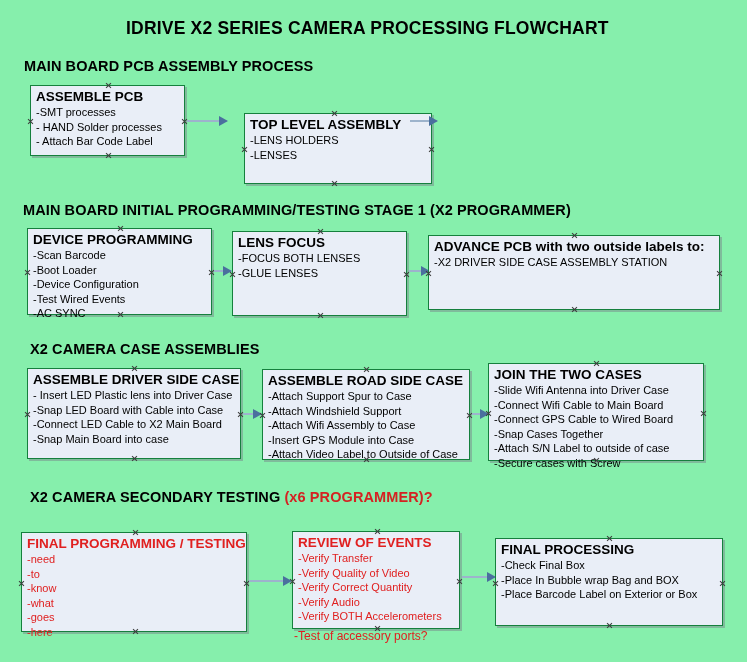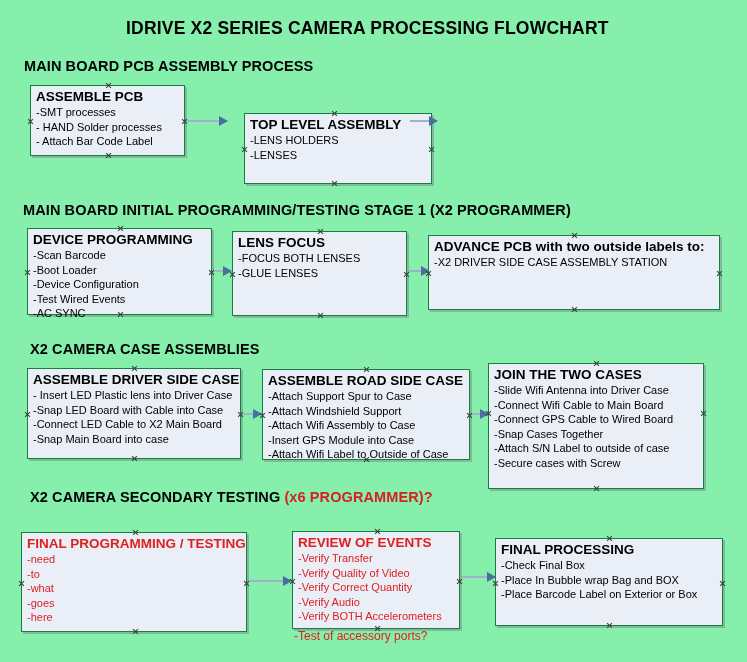--- a/index.html
+++ b/index.html
@@ -221,32 +221,32 @@
   <div class="conn" style="left:243px; top:413px; width:18px;">
     <span class="head"></span>
   </div>
 
   <div class="pbox" style="left:262px; top:369px; width:208px; height:91px;">
     <div class="ttl">ASSEMBLE ROAD SIDE CASE</div>
     <div class="ln">-Attach Support Spur to Case</div>
     <div class="ln">-Attach Windshield Support</div>
     <div class="ln">-Attach Wifi Assembly to Case</div>
     <div class="ln">-Insert GPS Module into Case</div>
-    <div class="ln">-Attach Wifi Label to Outside of Case</div>
+    <div class="ln">-Attach Video Label to Outside of Case</div>
     <span class="hx" style="left:100px; top:-4px;"></span>
     <span class="hx" style="left:100px; bottom:-4px;"></span>
     <span class="hx" style="left:-4px; top:42px;"></span>
     <span class="hx" style="right:-4px; top:42px;"></span>
   </div>
 
   <div class="conn" style="left:472px; top:413px; width:16px;">
     <span class="head"></span>
   </div>
 
-  <div class="pbox" style="left:488px; top:363px; width:216px; height:126px;">
+  <div class="pbox" style="left:488px; top:363px; width:216px; height:98px;">
     <div class="ttl">JOIN THE TWO CASES</div>
     <div class="ln">-Slide Wifi Antenna into Driver Case</div>
     <div class="ln">-Connect Wifi Cable to Main Board</div>
     <div class="ln">-Connect GPS Cable to Wired Board</div>
     <div class="ln">-Snap Cases Together</div>
     <div class="ln">-Attach S/N Label to outside of case</div>
     <div class="ln">-Secure cases with Screw</div>
     <span class="hx" style="left:104px; top:-4px;"></span>
     <span class="hx" style="left:104px; bottom:-4px;"></span>
     <span class="hx" style="left:-4px; top:46px;"></span>
@@ -254,20 +254,21 @@
   </div>
 
   <div class="section-heading" style="left:30px; top:489px;">
     <span>X2 CAMERA SECONDARY TESTING </span><span class="accent">(x6 PROGRAMMER)?</span>
   </div>
 
   <div class="pbox red" style="left:21px; top:532px; width:226px; height:100px;">
     <div class="ttl">FINAL PROGRAMMING / TESTING</div>
     <div class="ln">-need</div>
     <div class="ln">-to</div>
+    <div class="ln">-know</div>
     <div class="ln">-what</div>
     <div class="ln">-goes</div>
     <div class="ln">-here</div>
     <span class="hx" style="left:110px; top:-4px;"></span>
     <span class="hx" style="left:110px; bottom:-4px;"></span>
     <span class="hx" style="left:-4px; top:47px;"></span>
     <span class="hx" style="right:-4px; top:47px;"></span>
   </div>
 
   <div class="conn" style="left:249px; top:580px; width:42px;">

